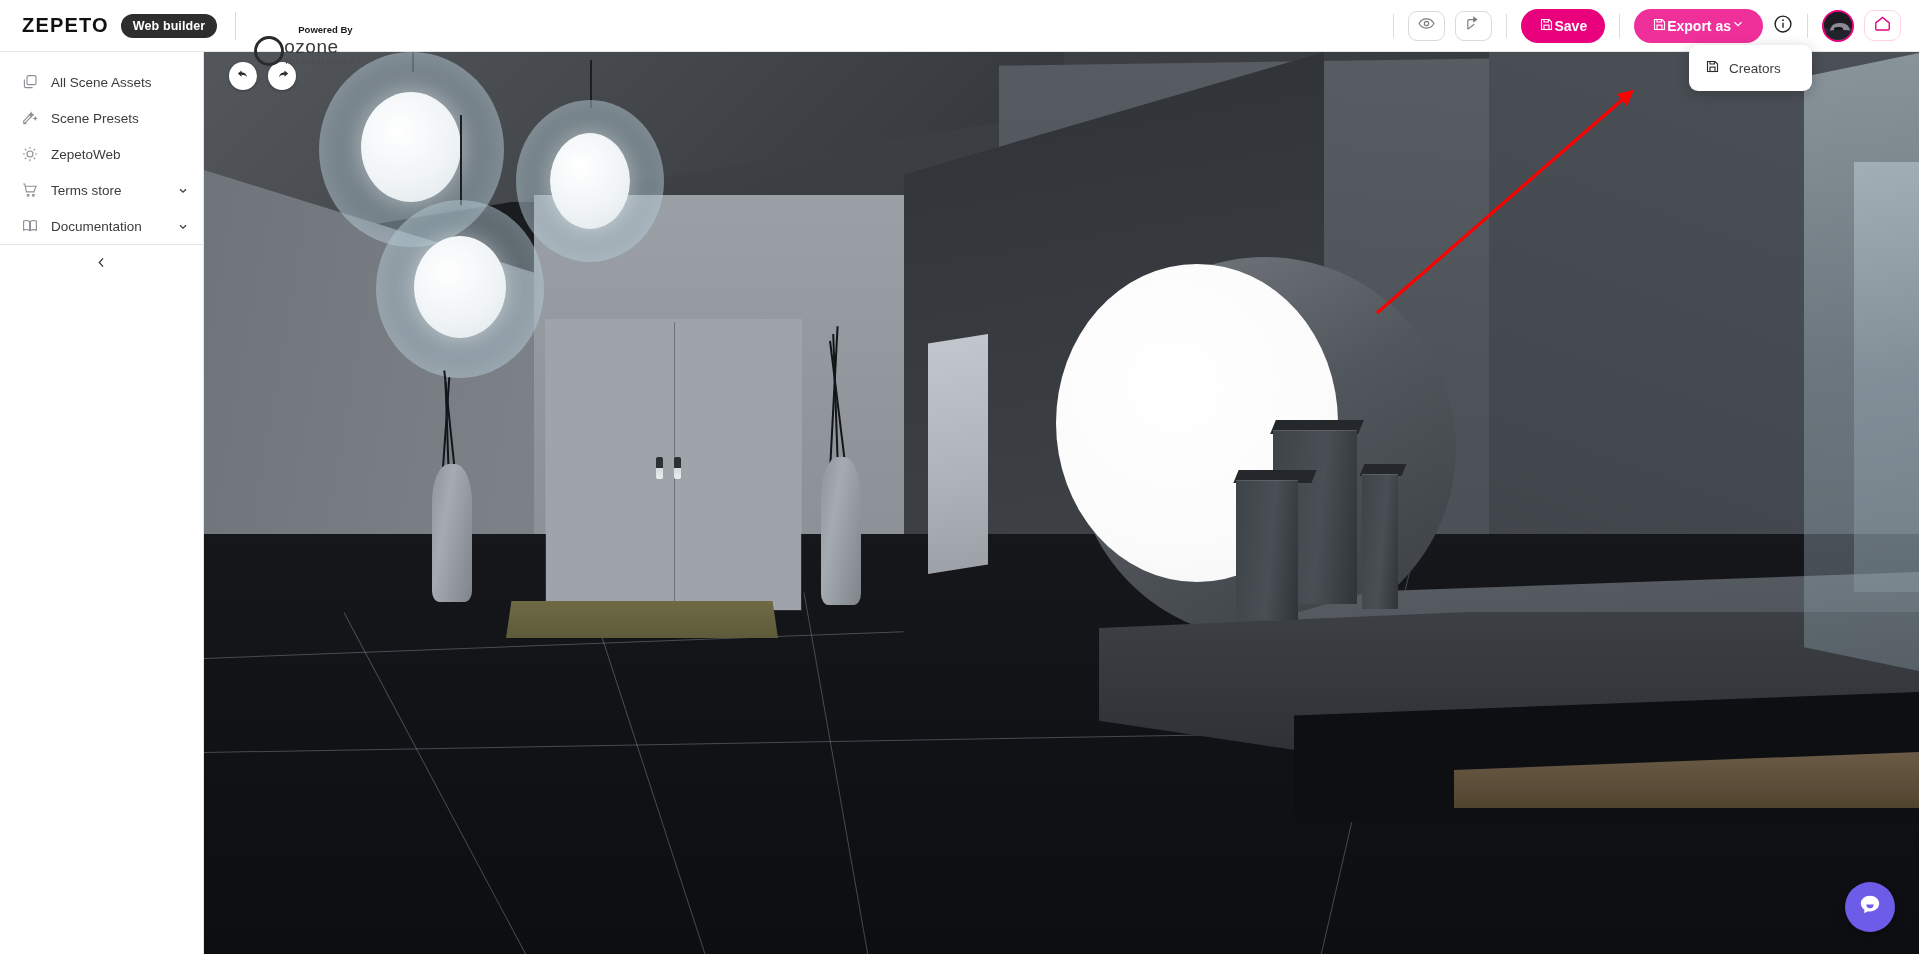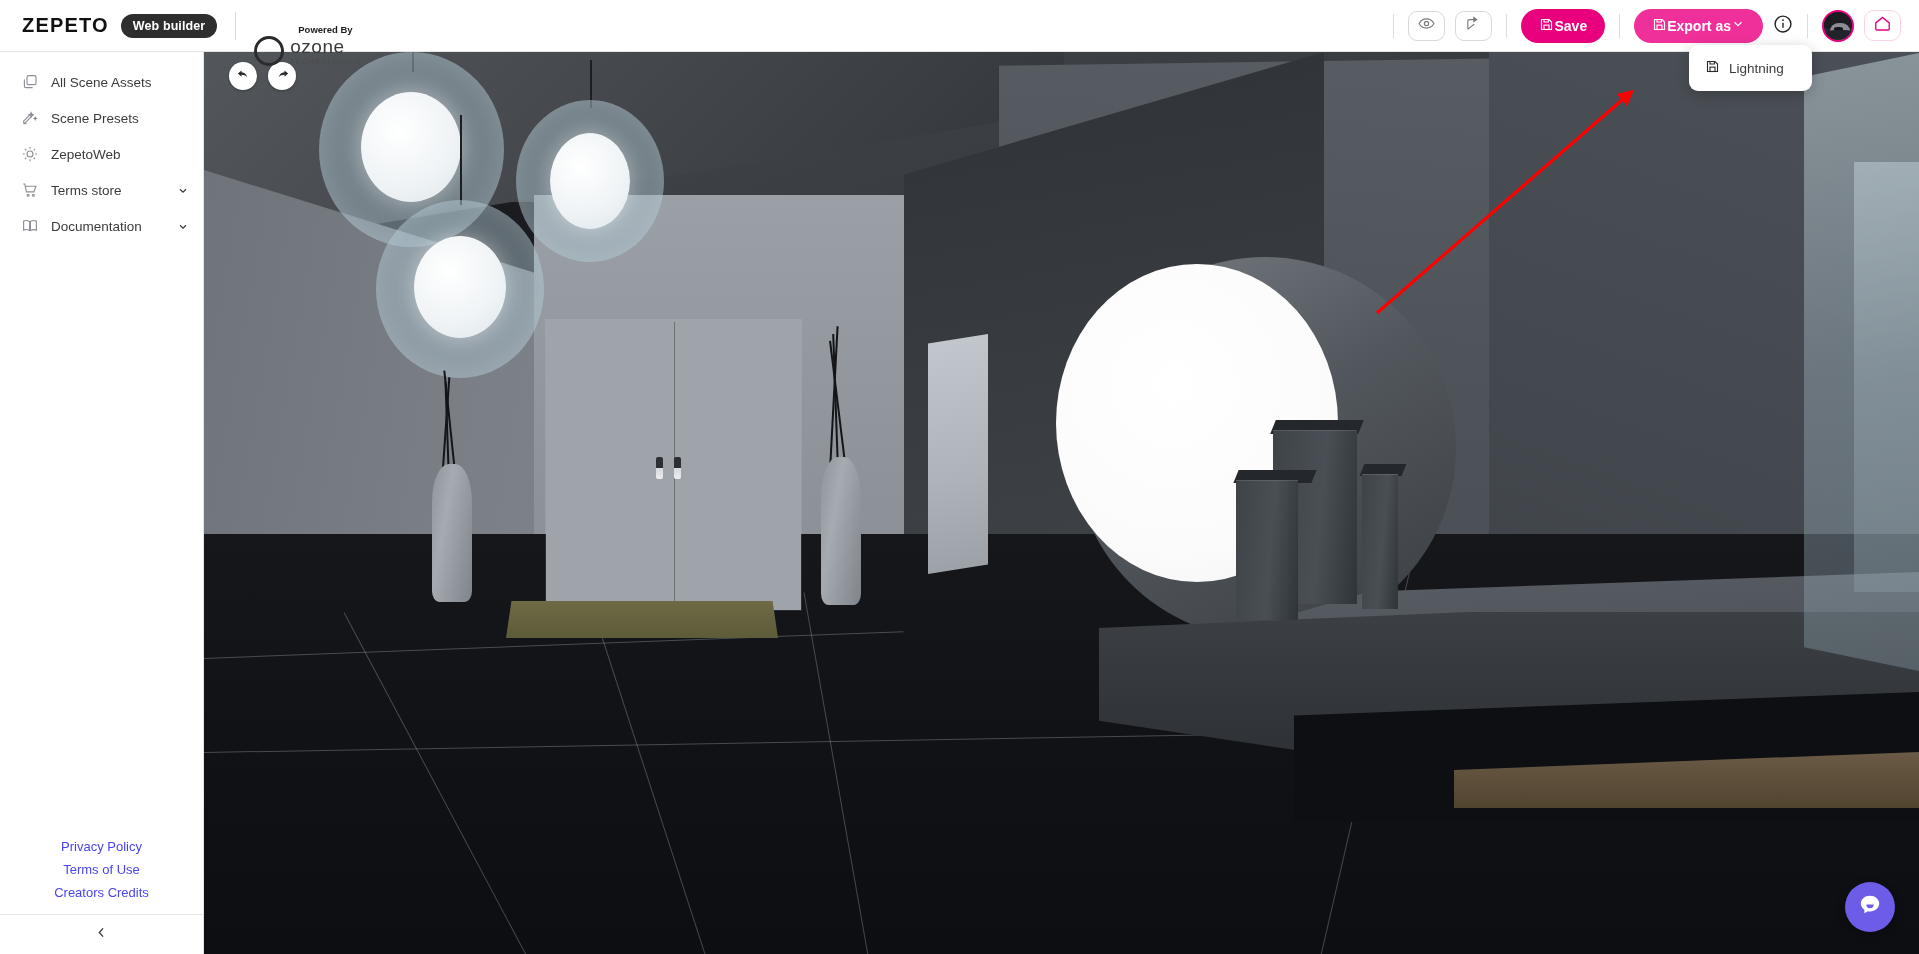--- a/index.html
+++ b/index.html
@@ -34,21 +34,21 @@
     padding: 5px 12px; border-radius: 14px;
     letter-spacing: .1px;
   }
   .brand-sep { width: 1px; height: 28px; background: #d8d8d8; margin: 0 18px; }
 
   .powered { display: flex; flex-direction: column; align-items: flex-start; position: relative; margin-top: 40px; }
   .powered-label {
     font-size: 9.5px; font-weight: 700; color: #1a1a1a;
     margin-left: 44px; line-height: 10px; margin-bottom: 1px;
   }
-  .powered-row { display: flex; align-items: center; gap: 6px; }
+  .powered-row { display: flex; align-items: center; gap: 0; }
   .ozone-ring {
     width: 30px; height: 30px; border-radius: 50%;
     border: 3px solid #2b2b2b;
   }
   .ozone-text { display: flex; flex-direction: column; line-height: 1; }
   .ozone-name { font-size: 19px; color: #3a3a3a; letter-spacing: .5px; font-weight: 400; }
   .ozone-sub { font-size: 7.5px; color: #4a4a4a; letter-spacing: .9px; margin-top: 2px; }
 
   .header-spacer { flex: 1 1 auto; }
 
@@ -428,21 +428,21 @@
 
     <div class="export-menu">
       <div class="export-item">
         <span>
           <svg width="15" height="15" viewBox="0 0 24 24" fill="none" stroke="#2b2b2b" stroke-width="1.8">
             <path d="M4 4h12l4 4v12H4z"></path>
             <rect x="8" y="13" width="8" height="7"></rect>
             <path d="M8 4h7v4H8z"></path>
           </svg>
         </span>
-        <span>Lightning</span>
+        <span>Creators</span>
       </div>
     </div>
 
   </div>
 
   <div class="body">
 
     <div class="sidebar">
       <div class="side-items">
 
@@ -503,25 +503,20 @@
           <span class="side-label">Documentation</span>
           <span class="side-chev">
             <svg width="13" height="13" viewBox="0 0 24 24" fill="none" stroke="#3a3a3a" stroke-width="2.4">
               <path d="M6 9.5l6 6 6-6"></path>
             </svg>
           </span>
         </div>
 
       </div>
 
-      <div class="side-footer">
-        <a class="side-link">Privacy Policy</a>
-        <a class="side-link">Terms of Use</a>
-        <a class="side-link">Creators Credits</a>
-      </div>
 
       <div class="collapse-bar">
         <span>
           <svg width="15" height="15" viewBox="0 0 24 24" fill="none" stroke="#333" stroke-width="2">
             <path d="M14.5 5.5l-6 6.5 6 6.5"></path>
           </svg>
         </span>
       </div>
     </div>
 

